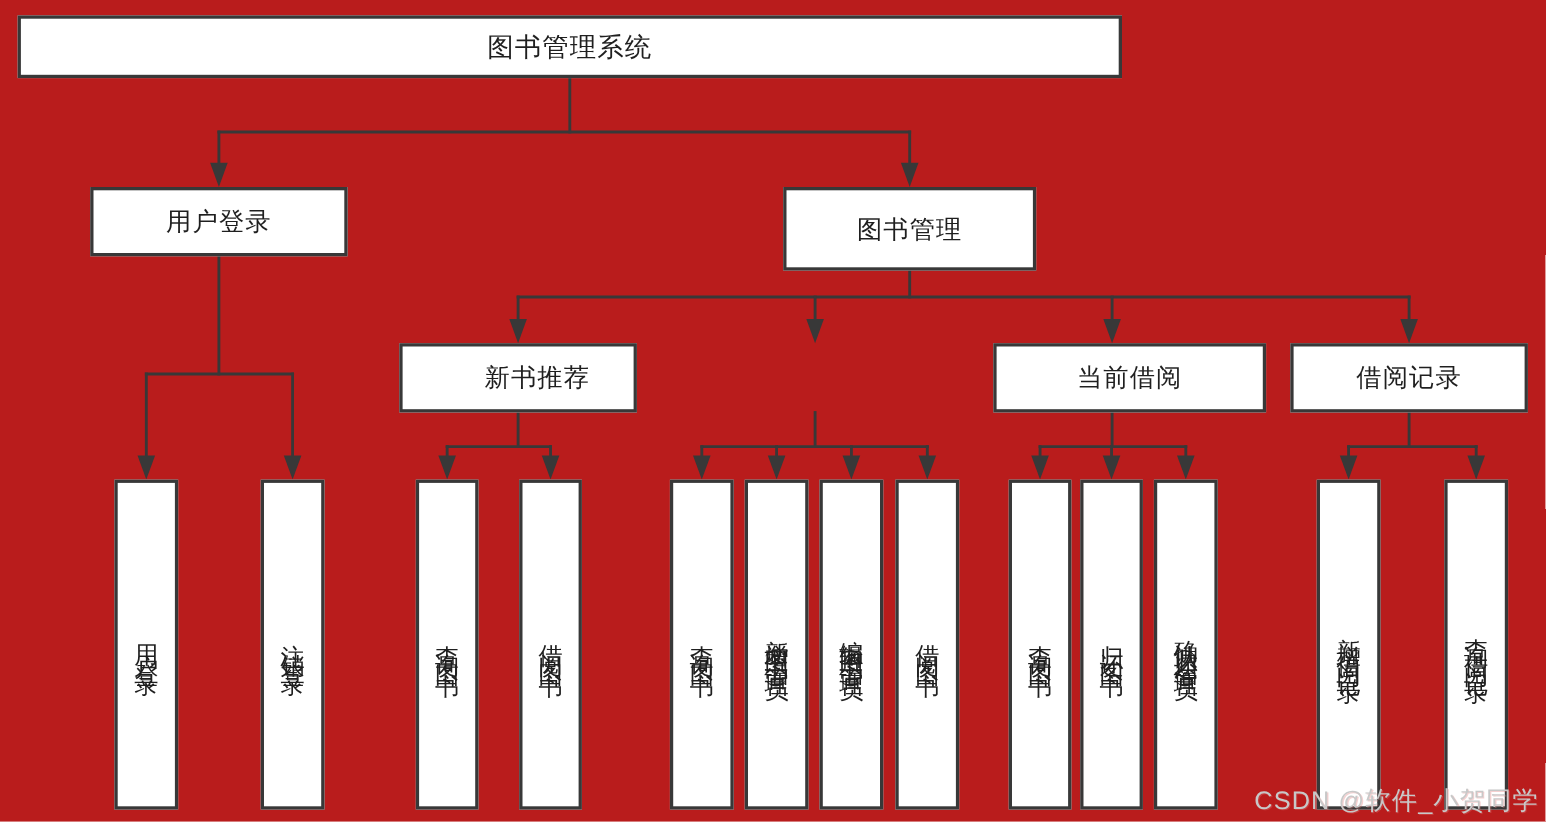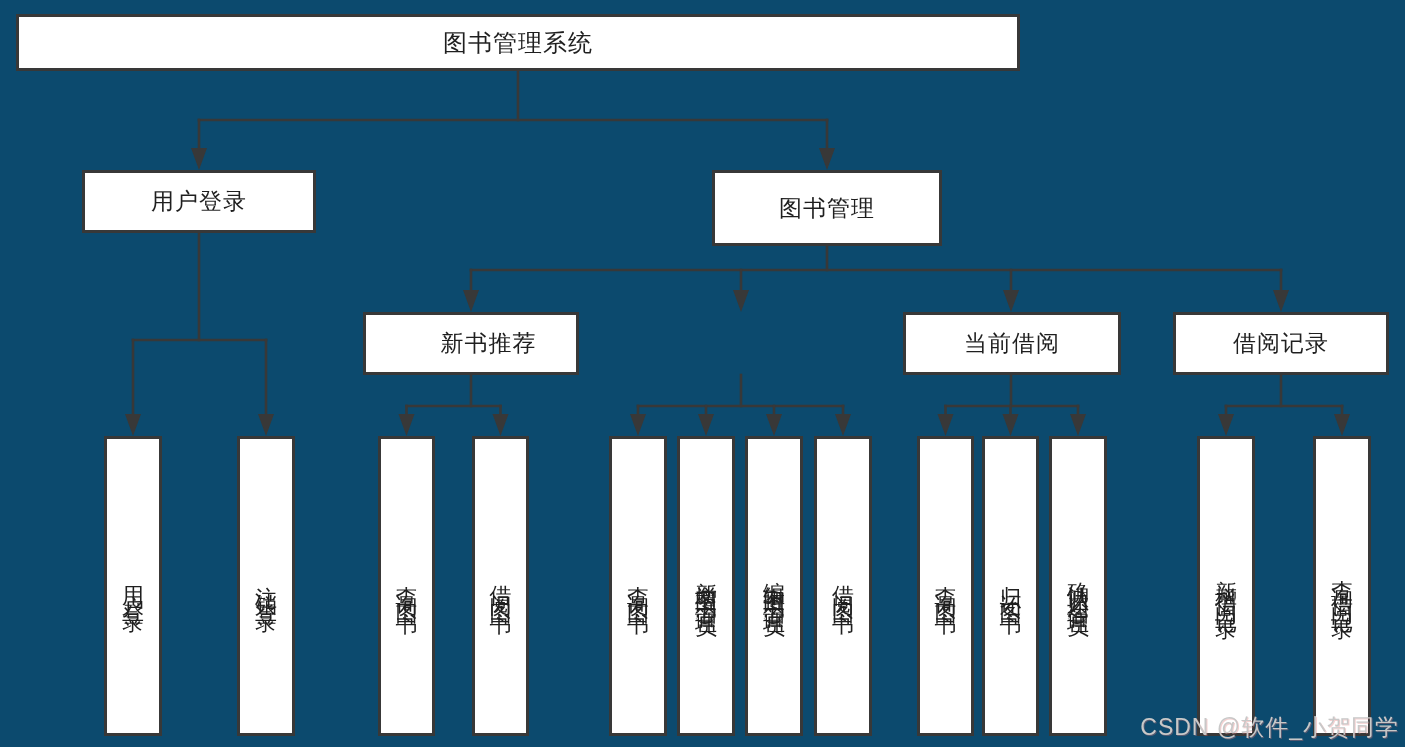--- a/index.html
+++ b/index.html
@@ -1,19 +1,19 @@
 <!DOCTYPE html>
 <html><head>
 <meta charset="utf-8">
 <style>
   html,body{margin:0;padding:0;background:#ffffff;}
   .canvas{
     position:relative;
     width:1405px;height:747px;
-    background:#0c4a6e;
+    background:#b91c1c;
     font-family:"Liberation Sans", sans-serif;
     overflow:hidden;
   }
   .wires{position:absolute;left:0;top:0;width:1405px;height:747px;}
   .wires line, .wires path{stroke:#383838;stroke-width:2.6;fill:none;stroke-linecap:square;}
   .wires polygon{fill:#383838;stroke:none;}
   .box{
     position:absolute;
     box-sizing:border-box;
     background:#ffffff;
@@ -119,21 +119,21 @@
     <line x1="1342" y1="406" x2="1342" y2="416"></line>
     <polygon points="1334,414 1350,414 1342,436"></polygon>
   </svg>
 
   <div class="box title" style="left:16px;top:14px;width:1004px;height:57px;">图书管理系统</div>
 
   <div class="box" style="left:82px;top:170px;width:234px;height:63px;">用户登录</div>
   <div class="box" style="left:712px;top:170px;width:230px;height:76px;">图书管理</div>
 
   <div class="box" style="left:363px;top:312px;width:216px;height:63px;padding-left:35px;">新书推荐</div>
-  <div class="box" style="left:903px;top:312px;width:218px;height:63px;">当前借阅</div>
+  <div class="box" style="left:903px;top:312px;width:248px;height:63px;">当前借阅</div>
   <div class="box" style="left:1173px;top:312px;width:216px;height:63px;">借阅记录</div>
 
   <div class="leaf" style="left:104px;top:436px;width:58px;height:300px;">
     <span class="ls4">用户登录</span>
   </div>
   <div class="leaf" style="left:237px;top:436px;width:58px;height:300px;">
     <span class="ls4">注销登录</span>
   </div>
 
   <div class="leaf" style="left:378px;top:436px;width:57px;height:300px;">

